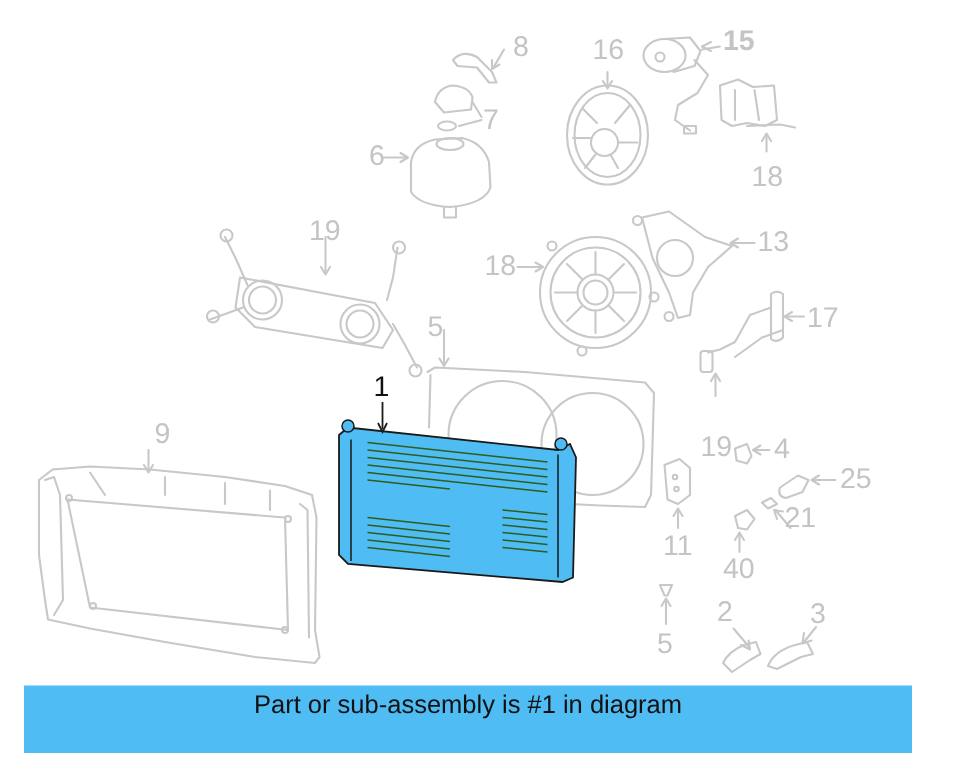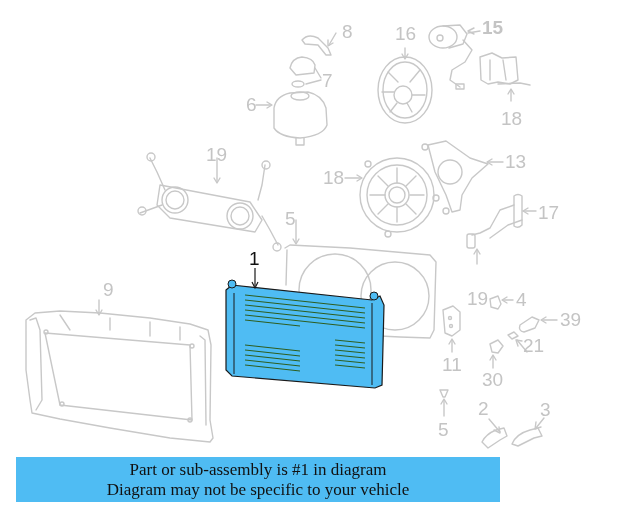--- a/index.html
+++ b/index.html
@@ -1,20 +1,20 @@
 <!DOCTYPE html>
 <html><head>
 <meta charset="utf-8">
 <style>
   html, body { margin: 0; padding: 0; background: #ffffff; }
   body { width: 640px; height: 512px; position: relative; overflow: hidden; font-family: "Liberation Sans", sans-serif; }
   #diagram { position: absolute; left: 0; top: 0; width: 640px; height: 512px; }
   .callout { position: absolute; font-family: "Liberation Sans", sans-serif; font-size: 19px; color: #c4c4c4; line-height: 1; }
   .callout.active { color: #111111; }
-  #banner { position: absolute; left: 16px; top: 457px; width: 484px; height: 45px; background: #4fbcf3; text-align: center; color: #111111; font-size: 17px; line-height: 20px; padding-top: 3px; box-sizing: border-box; font-family: Liberation Serif, serif; }
+  #banner { position: absolute; left: 16px; top: 457px; width: 592px; height: 45px; background: #4fbcf3; text-align: center; color: #111111; font-size: 17px; line-height: 20px; padding-top: 3px; box-sizing: border-box; }
   #banner div { white-space: nowrap; }
 </style>
 </head>
 <body>
 
 <svg id="diagram" viewBox="0 0 640 512" xmlns="http://www.w3.org/2000/svg">
   <g fill="none" stroke="#c8c8c8" stroke-width="1.4" stroke-linejoin="round" stroke-linecap="round">
 
     <g>
       <path d="M26 320 L35 313 L60 311 L100 313 L150 318 L190 324 L208 330 L211 345 L210 420 L213 438 L210 442 L170 438 L110 428 L60 419 L32 413 L30 400 L26 370 Z"></path>
@@ -215,20 +215,19 @@
 <div class="callout" style="left:285px;top:209px;">5</div>
 <div class="callout" style="left:442px;top:355px;">11</div>
 <div class="callout" style="left:323px;top:168px;">18</div>
 <div class="callout" style="left:505px;top:152px;">13</div>
 <div class="callout" style="left:206px;top:145px;">19</div>
 <div class="callout" style="left:482px;top:18px;font-weight:bold;">15</div>
 <div class="callout" style="left:395px;top:24px;">16</div>
 <div class="callout" style="left:538px;top:203px;text-align:right;">17</div>
 <div class="callout" style="left:501px;top:109px;">18</div>
 <div class="callout" style="left:467px;top:269px;margin-top:20px;">19</div>
-<div class="callout" style="left:482px;top:370px;">30</div>
+<div class="callout" style="left:482px;top:370px;">40</div>
 <div class="callout" style="left:523px;top:336px;text-align:right;">21</div>
-<div class="callout" style="left:560px;top:310px;">39</div>
+<div class="callout" style="left:560px;top:310px;">25</div>
 
 <div id="banner">
   <div>Part or sub-assembly is #1 in diagram</div>
-  <div>Diagram may not be specific to your vehicle</div>
 </div>
 
 </body></html>

